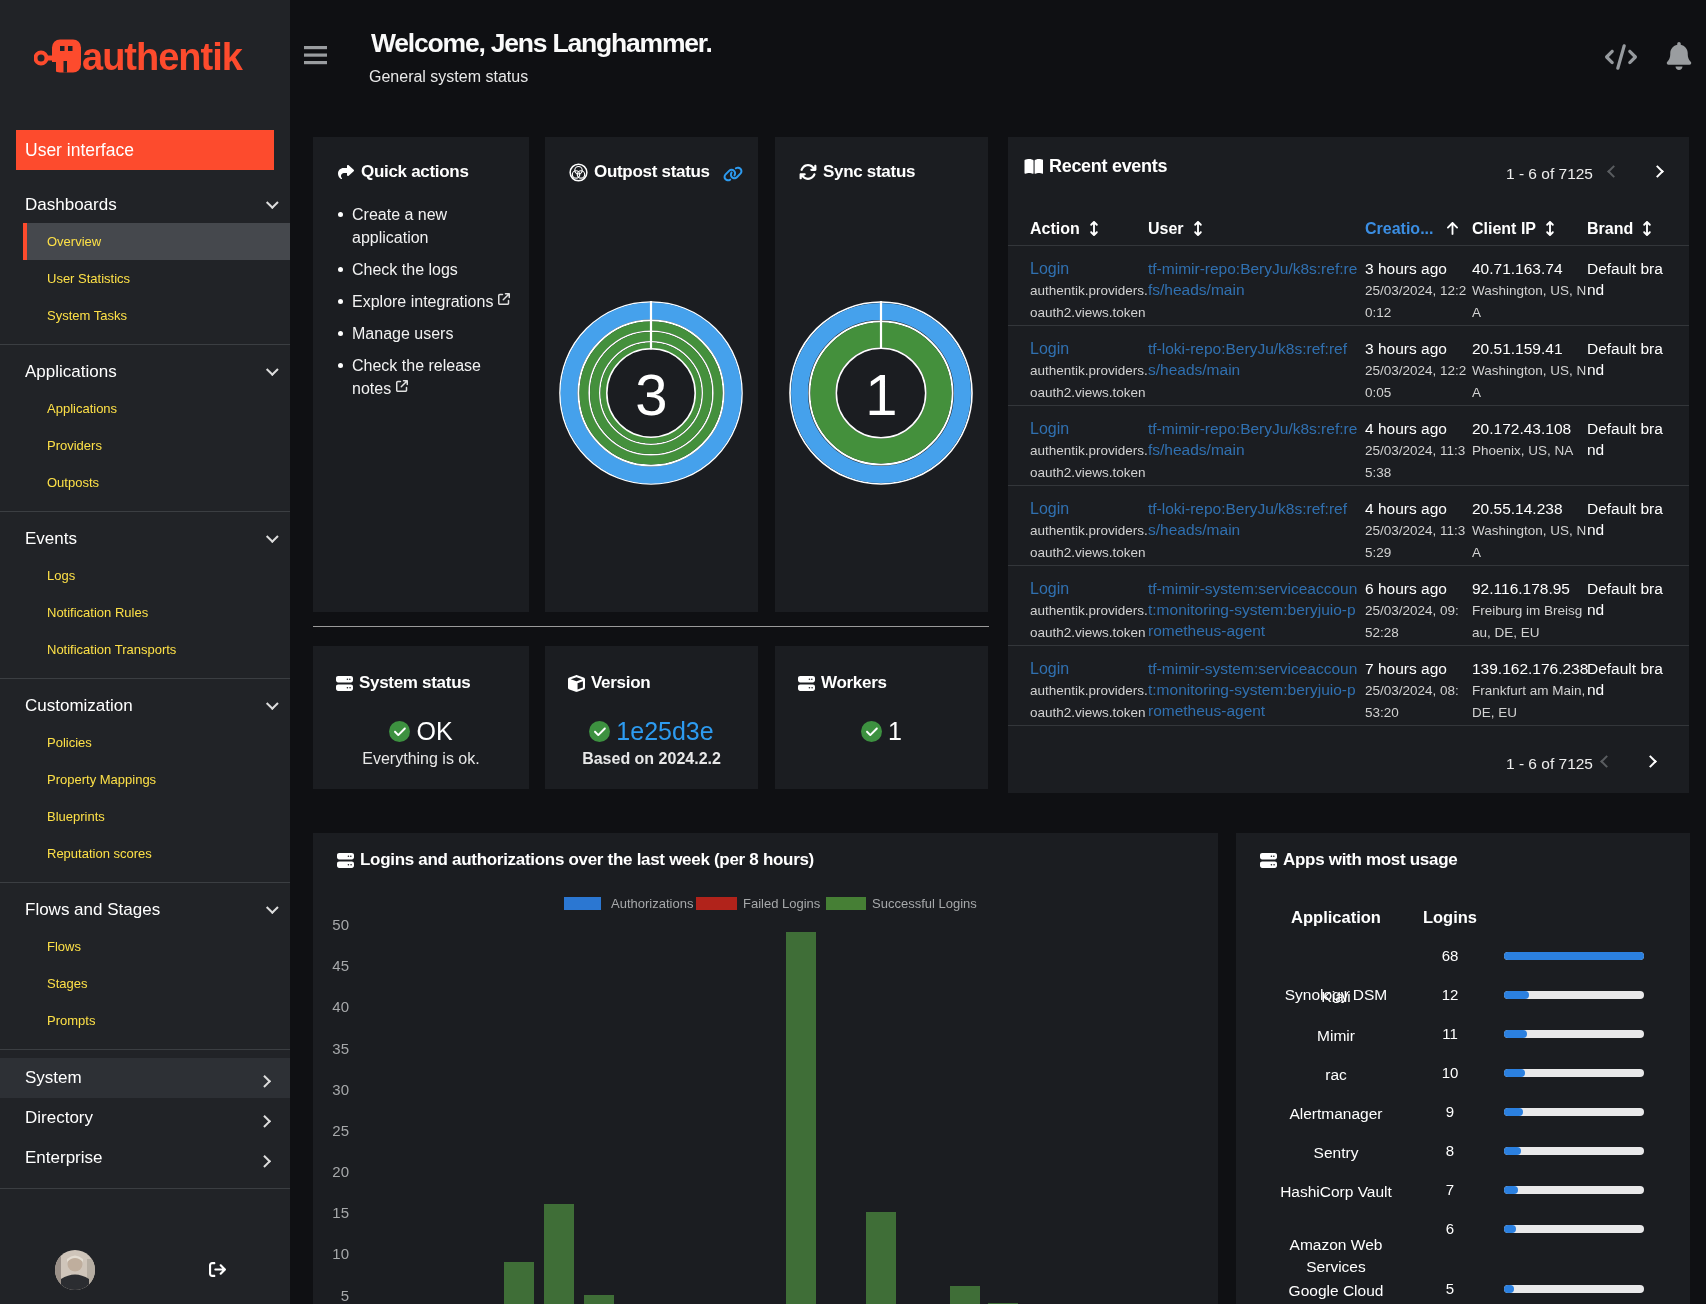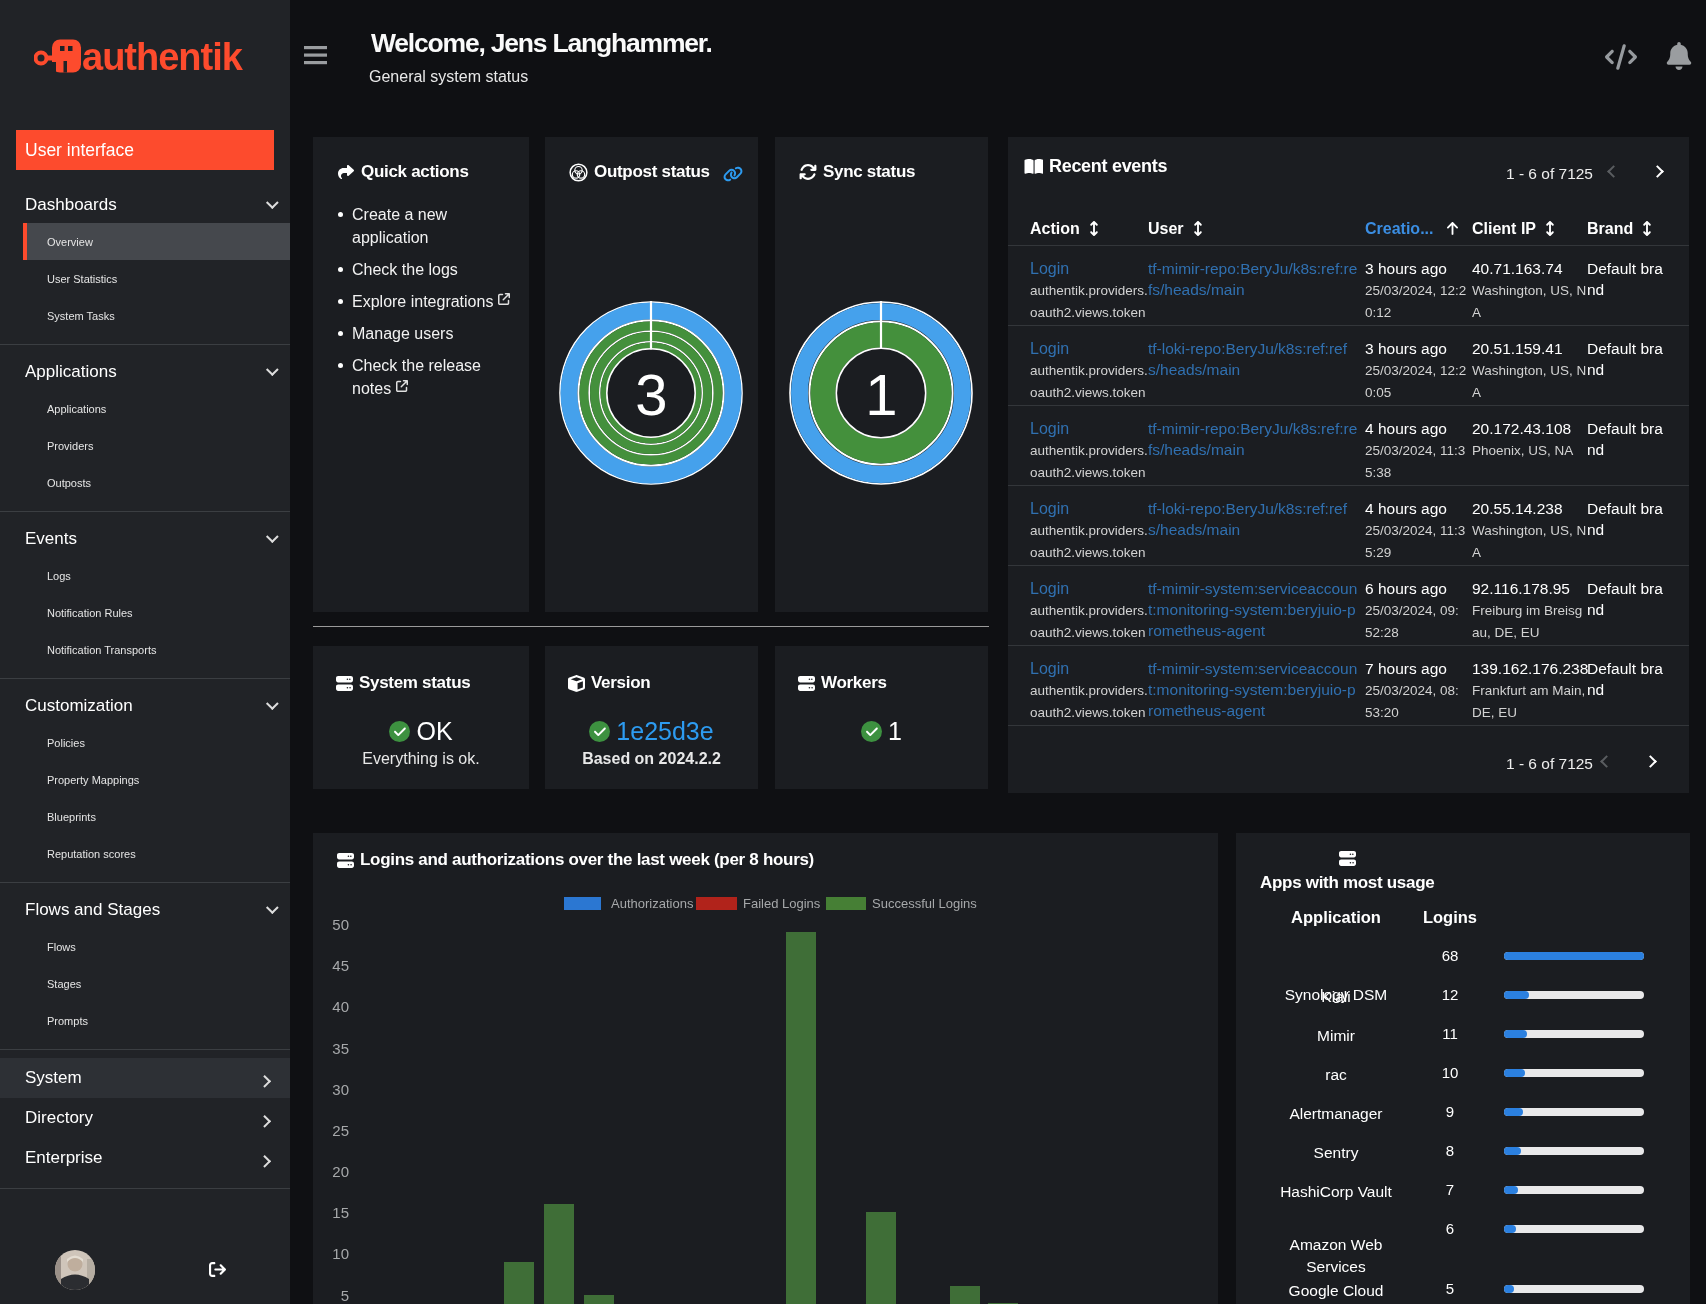--- a/index.html
+++ b/index.html
@@ -5,21 +5,21 @@
 * { margin:0; padding:0; box-sizing:border-box; }
 html,body { width:1706px; height:1304px; overflow:hidden; }
 body { background:#0f1013; font-family:"Liberation Sans", sans-serif; color:#fff; position:relative; }
 .abs { position:absolute; }
 
 #sidebar { position:absolute; left:0; top:0; width:290px; height:1304px; background:#212327; }
 #uibtn { position:absolute; left:16px; top:130px; width:258px; height:40px; background:#fd4b2d; color:#fff; font-size:17.5px; line-height:40px; padding-left:9px; }
 #nav { position:absolute; left:0; top:186px; width:290px; }
 .navhdr { height:37px; display:flex; align-items:center; padding:0 16px 0 25px; font-size:17px; color:#fff; position:relative; }
 .navhdr .chev { position:absolute; right:16px; }
-.navsub { height:37px; display:flex; align-items:center; padding-left:47px; font-size:11px; color:#e5e5e5; position:relative; }
+.navsub { height:37px; display:flex; align-items:center; padding-left:47px; font-size:13px; color:#fde047; position:relative; }
 .navsub.cur { background:#45484d; margin-left:23px; padding-left:24px; }
 .navsub.cur::before { content:""; position:absolute; left:0; top:0; bottom:0; width:4px; background:#fd4b2d; }
 .navdiv { height:0; border-top:1px solid #3b3e42; margin:10px 0 8px 0; }
 .navtop { height:40px; display:flex; align-items:center; padding:0 16px 0 25px; font-size:17px; color:#fff; position:relative; }
 .navtop .chev { position:absolute; right:18px; }
 .navtop.hl { background:#2d3035; }
 .chevd { display:inline-block; width:9px; height:9px; border-right:2.5px solid #ddd; border-bottom:2.5px solid #ddd; transform:rotate(45deg) translateY(-4px); }
 .chevr { display:inline-block; width:9px; height:9px; border-right:2.5px solid #ddd; border-bottom:2.5px solid #ddd; transform:rotate(-45deg) translateX(-4px); }
 
 .card { position:absolute; background:#1b1d21; }
@@ -344,21 +344,21 @@
         <div class="bar" style="left:191px;top:428.6px;height:51.4px;"></div>
         <div class="bar" style="left:231px;top:371.0px;height:109.0px;"></div>
         <div class="bar" style="left:271px;top:461.6px;height:18.4px;"></div>
         <div class="bar" style="left:473px;top:99.2px;height:380.8px;"></div>
         <div class="bar" style="left:553px;top:379.2px;height:100.8px;"></div>
         <div class="bar" style="left:637px;top:453.3px;height:26.7px;"></div>
         <div class="bar" style="left:675px;top:469.8px;height:10.2px;"></div>
       </div>
   </div>
   <div class="card" id="apps" style="left:1236px;top:833px;width:454px;height:560px;">
-    <div style="position:absolute;left:24px;top:17px;flex-direction:column;" class="ctitle">
+    <div style="position:absolute;left:24px;top:17px;" class="ctitle">
         <svg width="17" height="17" viewBox="0 0 512 512">
           <use href="#svr"></use>
         </svg>
         <span>Apps with most usage</span>
       </div>
     <div style="position:absolute;left:0;top:75px;width:200px;text-align:center;font-size:16.5px;font-weight:bold;">Application</div>
     <div style="position:absolute;left:178px;top:75px;width:72px;text-align:center;font-size:16.5px;font-weight:bold;">Logins</div>
     <div id="appsrows" style="position:absolute;left:0;top:0;width:454px;height:560px;">
         <div class="apname" style="top:120px;margin-top:31px;">Synology DSM</div>
         <div class="apnum" style="top:114px;">68</div>

